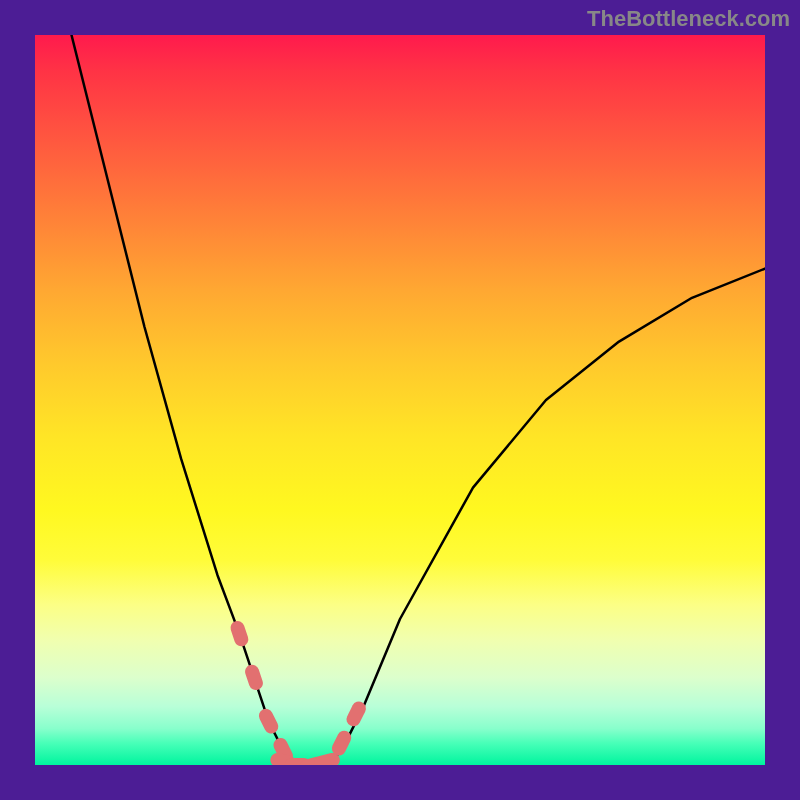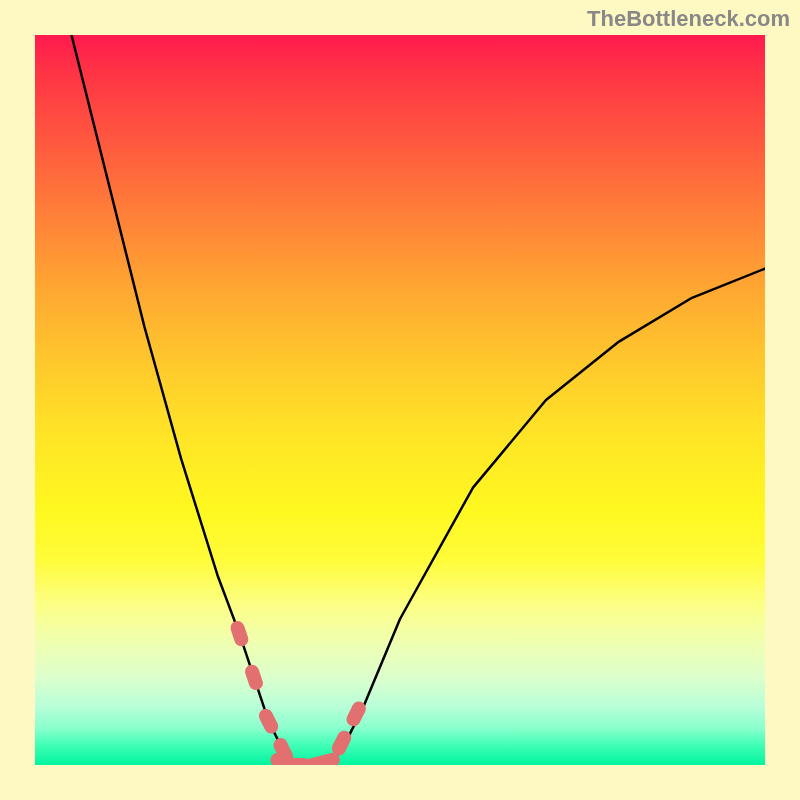--- a/index.html
+++ b/index.html
@@ -7,21 +7,21 @@
     padding: 0;
     width: 800px;
     height: 800px;
     overflow: hidden;
     font-family: Arial, sans-serif;
   }
   .container {
     position: relative;
     width: 800px;
     height: 800px;
-    background: #fef9c3;
+    background: #4c1d95;
   }
   .plot-area {
     position: absolute;
     left: 35px;
     top: 35px;
     width: 730px;
     height: 730px;
     background: linear-gradient(to bottom,
       #ff1a4d 0%,
       #ff3345 5%,

